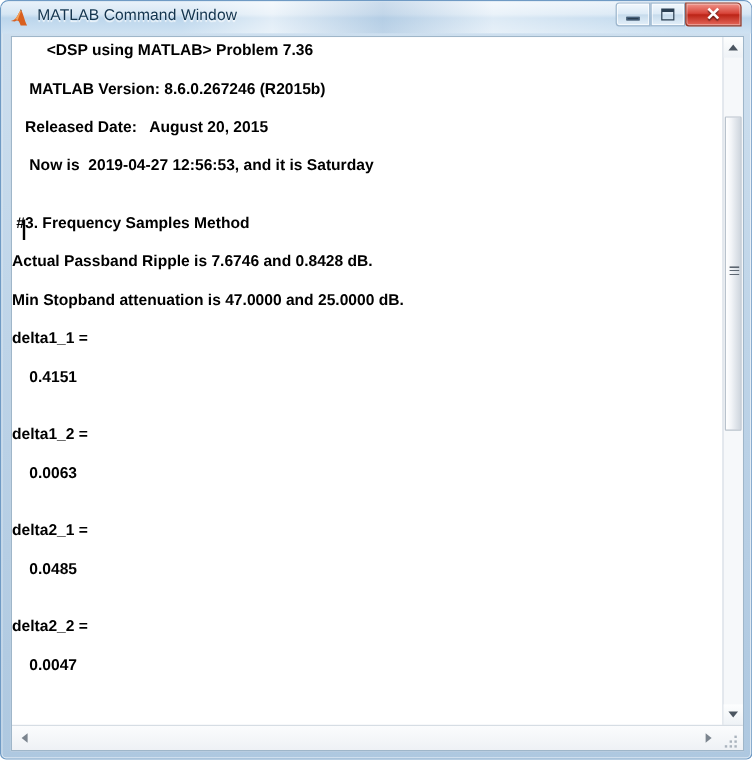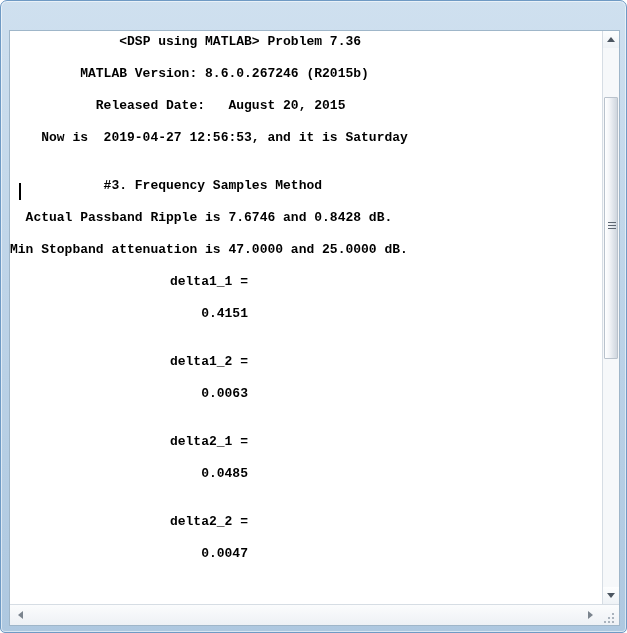--- a/index.html
+++ b/index.html
@@ -135,28 +135,27 @@
     height: 573px;
     overflow: hidden;
     background: #ffffff;
   }
 
   #console {
     position: absolute;
     left: 0; top: 0;
     margin: 0;
     padding: 3px 0 0 0;
-    font-family: Liberation Mono, monospace;
+    font-family: Liberation Sans, sans-serif;
     font-size: 13px;
     font-weight: bold;
     line-height: 16px;
     color: #000000;
     white-space: pre;
     letter-spacing: 0px;
-    text-align: center;
   }
 
   
   #caret {
     position: absolute;
     left: 9px;
     top: 152px;
     width: 2px;
     height: 17px;
     background: #000000;
@@ -259,20 +258,49 @@
     position: absolute;
     width: 2px; height: 2px;
     background: #aab3bd;
   }
 </style>
 </head>
 <body>
 
 <div id="window">
 
+  <div id="titlebar">
+    <div id="titlebar-sheen"></div>
+
+    <svg id="app-icon" viewBox="0 0 18 18">
+      <path d="M1 11.5 C4 11 5.5 9 7 6.2 C8.2 4 8.9 2.6 9.4 2.6 C10 2.6 10.6 4.2 11.6 7.4 C12.6 10.6 13.6 13.6 14.6 15.2 L9.2 15.2 C8.6 13.6 8 12.2 7.4 11.6 C6.6 10.9 5.6 11 4.4 11.9 Z" fill="#d9601f"></path>
+      <path d="M9.4 2.6 C8.9 2.6 8.2 4 7 6.2 C6.2 7.7 5.4 9.1 4.5 10.1 C5.3 9.9 6 10.2 6.6 10.9 C7.3 9.3 8.2 6.6 9.1 4.4 C9.2 3.9 9.3 3.2 9.4 2.6 Z" fill="#f2a25c"></path>
+      <path d="M9.3 1.2 L10.1 3.2 L9.0 3.0 Z" fill="#7a4a22"></path>
+    </svg>
+
+    <div id="title-text">MATLAB Command Window</div>
+
+    <div class="winbtn" id="btn-min">
+      <div class="glyph">
+        <div class="min-glyph"></div>
+      </div>
+    </div>
+
+    <div class="winbtn" id="btn-max">
+      <div class="glyph">
+        <div class="max-glyph"></div>
+      </div>
+    </div>
+
+    <div class="winbtn" id="btn-close">
+      <div class="glyph">
+        <span class="close-glyph">✕</span>
+      </div>
+    </div>
+  </div>
 
   <div id="client">
 
     <div id="textpane">
       <pre id="console">        &lt;DSP using MATLAB&gt; Problem 7.36
 
     MATLAB Version: 8.6.0.267246 (R2015b)
 
    Released Date:   August 20, 2015
 

